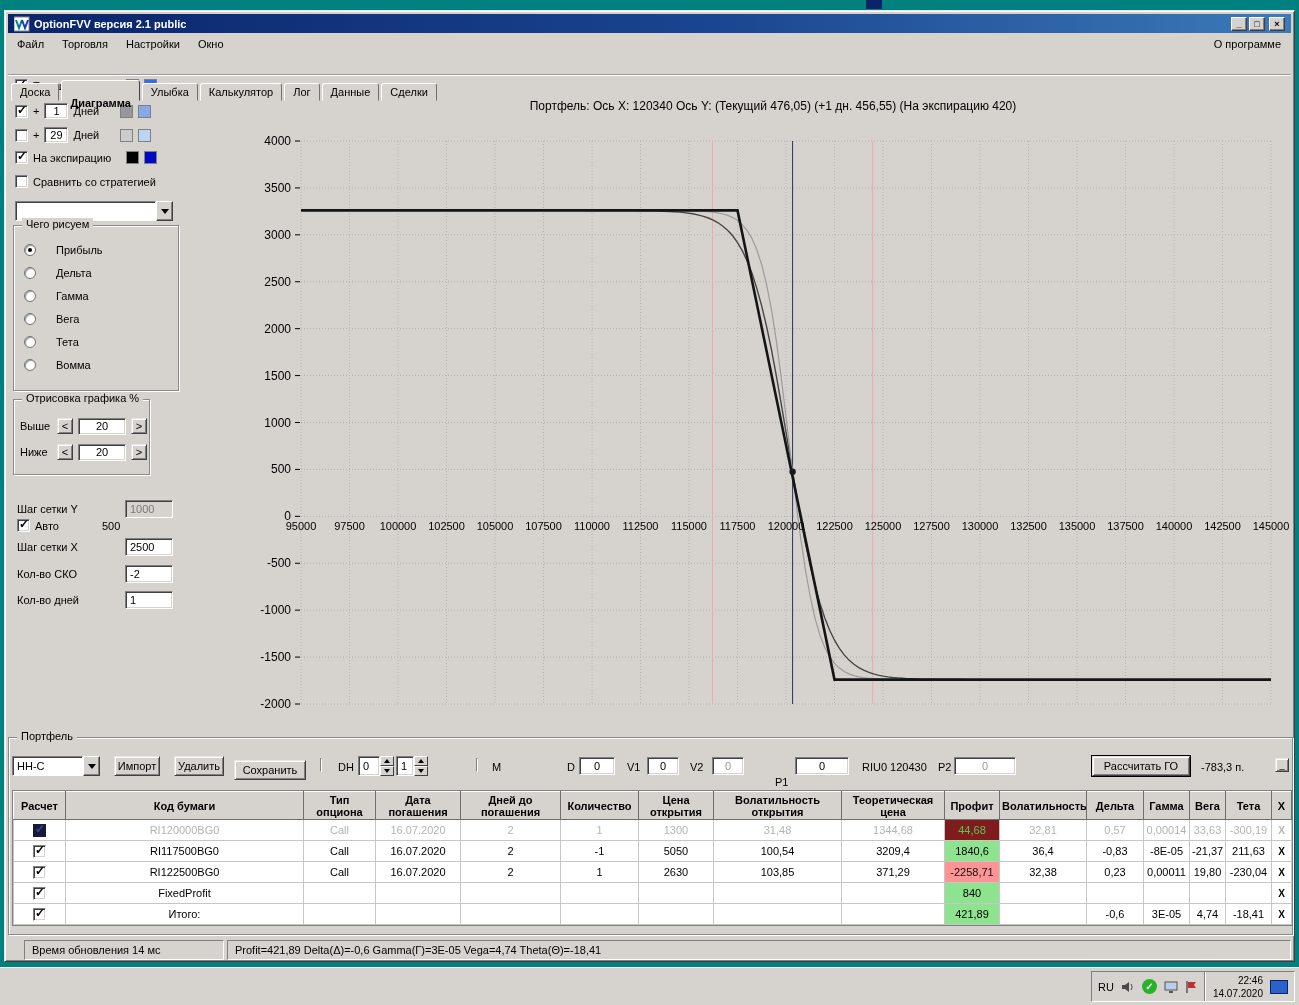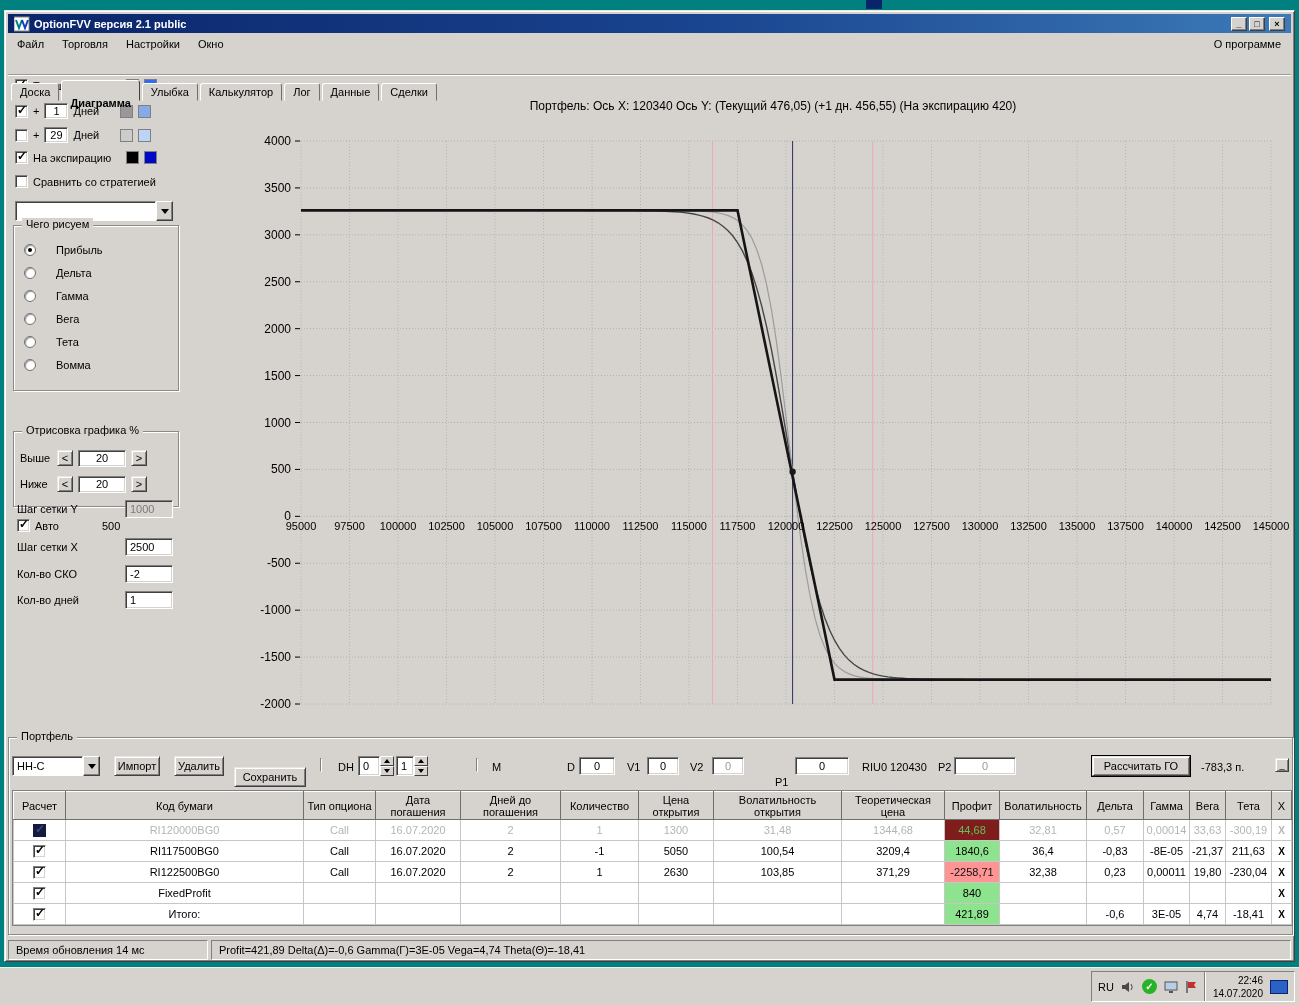--- a/index.html
+++ b/index.html
@@ -58,30 +58,30 @@
   .spin .fld{width:100%;height:100%;}
   .spinb{width:14px;display:flex;flex-direction:column;flex:0 0 14px;}
   .sbu,.sbd{flex:1;background:#d6d3ce;border:1px solid;border-color:#fff #404040 #404040 #fff;
       display:flex;align-items:center;justify-content:center;}
   .sbu::after{content:"";border:3px solid transparent;border-bottom:4px solid #000;margin-top:-3px;}
   .sbd::after{content:"";border:3px solid transparent;border-top:4px solid #000;margin-bottom:-3px;}
   
   .grid-wrap{position:absolute;left:3px;top:52px;border:1px solid #808080;background:#fff;}
   table.grid{border-collapse:collapse;table-layout:fixed;width:1278px;font-size:11px;background:#fff;}
   table.grid th{background:#d6d3ce;border:1px solid;border-color:#fff #6e6e6e #6e6e6e #fff;
-      height:28px;font-weight:normal;line-height:12px;padding:0 2px;overflow:hidden;}
+      height:28px;font-weight:bold;line-height:12px;padding:0 2px;overflow:hidden;}
   table.grid td{border:1px solid #c6c6c6;height:21px;text-align:center;white-space:nowrap;overflow:hidden;padding:0 2px;}
   tr.muted td{color:#b4b4b4;}
   td.pg{background:#8ee48e;color:#000;}
   td.pr{background:#ff9494;color:#111;}
   td.pgd{background:#7f1d1d;color:#5ec25e;}
   tr.muted td.pgd{color:#5ec25e;}
   td.xcol{font-weight:bold;font-size:10px;}
   
-  .sbar{position:absolute;left:3px;right:3px;top:929px;height:20px;display:flex;gap:3px;}
+  .sbar{position:absolute;left:19px;right:3px;top:929px;height:20px;display:flex;gap:3px;}
   .spanel{border:1px solid;border-color:#808080 #fff #fff #808080;display:flex;align-items:center;padding:0 7px;white-space:nowrap;}
   .taskbar{position:absolute;left:0;bottom:0;width:1299px;height:38px;background:#d6d3ce;
       border-top:1px solid #f0eee8;box-shadow:0 -2px 0 #00807f;}
   .tray{position:absolute;right:4px;top:3px;bottom:3px;display:flex;align-items:center;gap:7px;
       border:1px solid;border-color:#808080 #fff #fff #808080;padding:0 6px;}
   .green-badge{width:15px;height:15px;border-radius:50%;background:#27b227;color:#fff;font-size:10px;font-weight:bold;
       display:flex;align-items:center;justify-content:center;}
   .clockcol{display:flex;flex-direction:column;align-items:flex-end;font-size:10px;line-height:13px;}
   .vdiv{width:2px;align-self:stretch;border-left:1px solid #808080;border-right:1px solid #fff;}
   .chart-title{position:absolute;left:248px;top:88px;width:1040px;text-align:center;font-size:12px;white-space:nowrap;}
@@ -189,21 +189,21 @@
           <span class="rad"></span>
           <span>Тета</span>
         </div>
         <div class="rad-row">
           <span class="rad"></span>
           <span>Вомма</span>
         </div>
       </div>
   </div>
 
-  <div class="grp" style="left:8px;top:388px;width:166px;height:76px;padding:14px 0 0 6px;margin-top:32px;">
+  <div class="grp" style="left:8px;top:388px;width:137px;height:76px;padding:14px 0 0 6px;">
     <span class="grp-label">Отрисовка графика %</span>
     <div class="row-flex" style="height:24px;">
       <span class="lbl" style="width:32px;">Выше</span>
       <span class="btn" style="width:16px;height:16px;">&lt;</span>
       <span class="fld center" style="width:48px;height:17px;">20</span>
       <span class="btn" style="width:16px;height:16px;">&gt;</span>
     </div>
     <div class="row-flex" style="height:24px;margin-top:2px;">
       <span class="lbl" style="width:32px;">Ниже</span>
       <span class="btn" style="width:16px;height:16px;">&lt;</span>
@@ -322,21 +322,21 @@
     <span class="grp-label">Портфель</span>
 
     <div class="abs combo" style="left:3px;top:18px;width:88px;">
       <span class="cval">НН-С</span>
       <span class="cbtn">
           <span class="tri-dn"></span>
         </span>
     </div>
     <span class="btn abs" style="left:105px;top:18px;width:46px;height:20px;">Импорт</span>
     <span class="btn abs" style="left:165px;top:18px;width:50px;height:20px;">Удалить</span>
-    <span class="btn abs" style="left:225px;top:29px;width:72px;height:20px;">Сохранить</span>
+    <span class="btn abs" style="left:225px;top:22px;width:72px;height:20px;">Сохранить</span>
 
     <span class="cb abs" style="left:311px;top:21px;"></span>
     <span class="abs lbl" style="left:329px;top:23px;">DH</span>
     <div class="spin abs" style="left:349px;top:18px;width:36px;">
       <span class="fld">0</span>
       <span class="spinb">
           <span class="sbu"></span>
           <span class="sbd"></span>
         </span>
     </div>

